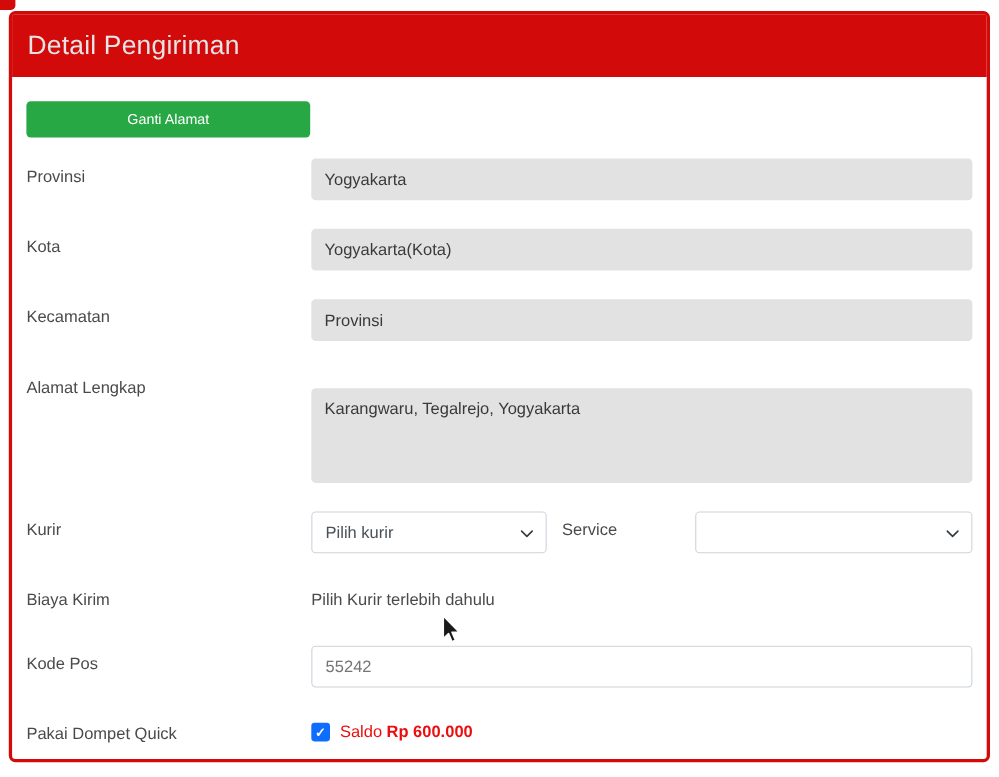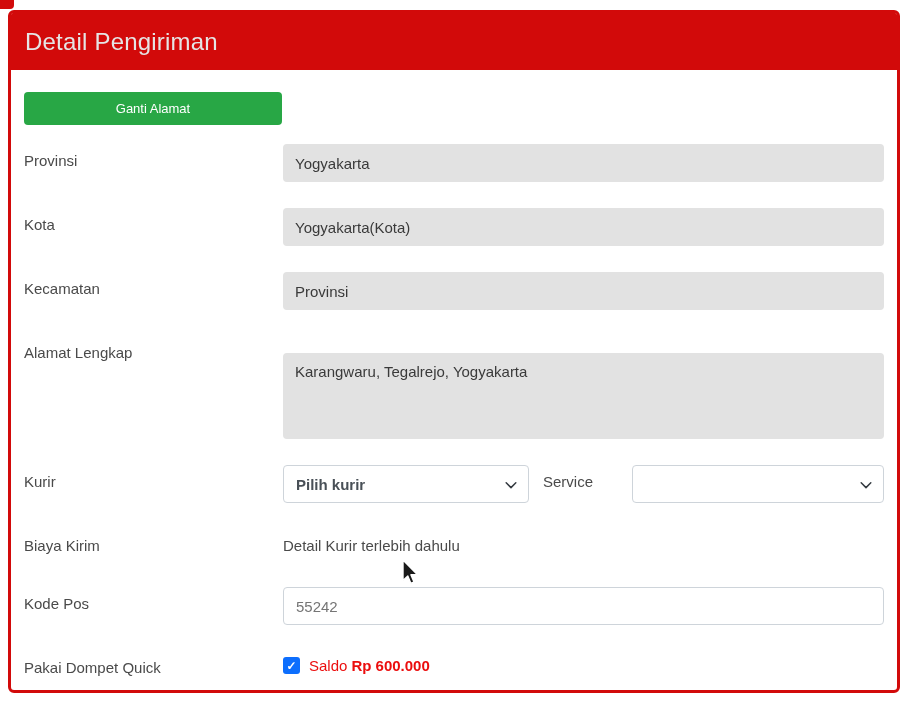--- a/index.html
+++ b/index.html
@@ -48,21 +48,21 @@
     height:86px;background:var(--gray);border-radius:4px;
     padding:9px 12px;font-size:15px;color:#3a3a3a;line-height:20px;margin-top:17px;
   }
   .select{
     height:38px;background:#fff;border:1px solid #ced4da;border-radius:4px;
     display:flex;align-items:center;position:relative;
     padding:0 32px 0 12px;font-size:15px;color:#495057;cursor:pointer;
   }
   .select .chev{position:absolute;right:10px;top:12px;line-height:0;}
   .kurir-ctl{display:flex;align-items:flex-start;}
-  .kurir-select{width:246px;flex:none;font-weight:bold;}
+  .kurir-select{width:214px;flex:none;}
   .service-lbl{font-size:15px;color:#4a4a4a;padding-top:8px;margin-left:14px;}
   .service-select{width:252px;flex:none;margin-left:auto;}
   .row.biaya{height:32px;}
   .text-value{font-size:15px;color:#4a4a4a;padding-top:8px;}
   .input-white{
     width:100%;height:38px;background:#fff;border:1px solid #ced4da;border-radius:4px;
     padding:16px 12px;font-size:15px;color:#757575;outline:none;
     font-family:"Liberation Sans", sans-serif;
   }
   .dompet-ctl{display:flex;align-items:center;padding-top:3px;}
@@ -137,21 +137,21 @@
                 <path d="M2.5 5.5 L8 11 L13.5 5.5" fill="none" stroke="#343a40" stroke-width="1.7" stroke-linecap="round" stroke-linejoin="round"></path>
               </svg>
           </span>
         </div>
       </div>
     </div>
 
     <div class="row biaya">
       <div class="lbl">Biaya Kirim</div>
       <div class="ctl">
-        <div class="text-value">Detail Kurir terlebih dahulu</div>
+        <div class="text-value">Pilih Kurir terlebih dahulu</div>
       </div>
     </div>
 
     <div class="row">
       <div class="lbl">Kode Pos</div>
       <div class="ctl">
         <input class="input-white" type="text" value="55242" style="">
       </div>
     </div>
 

